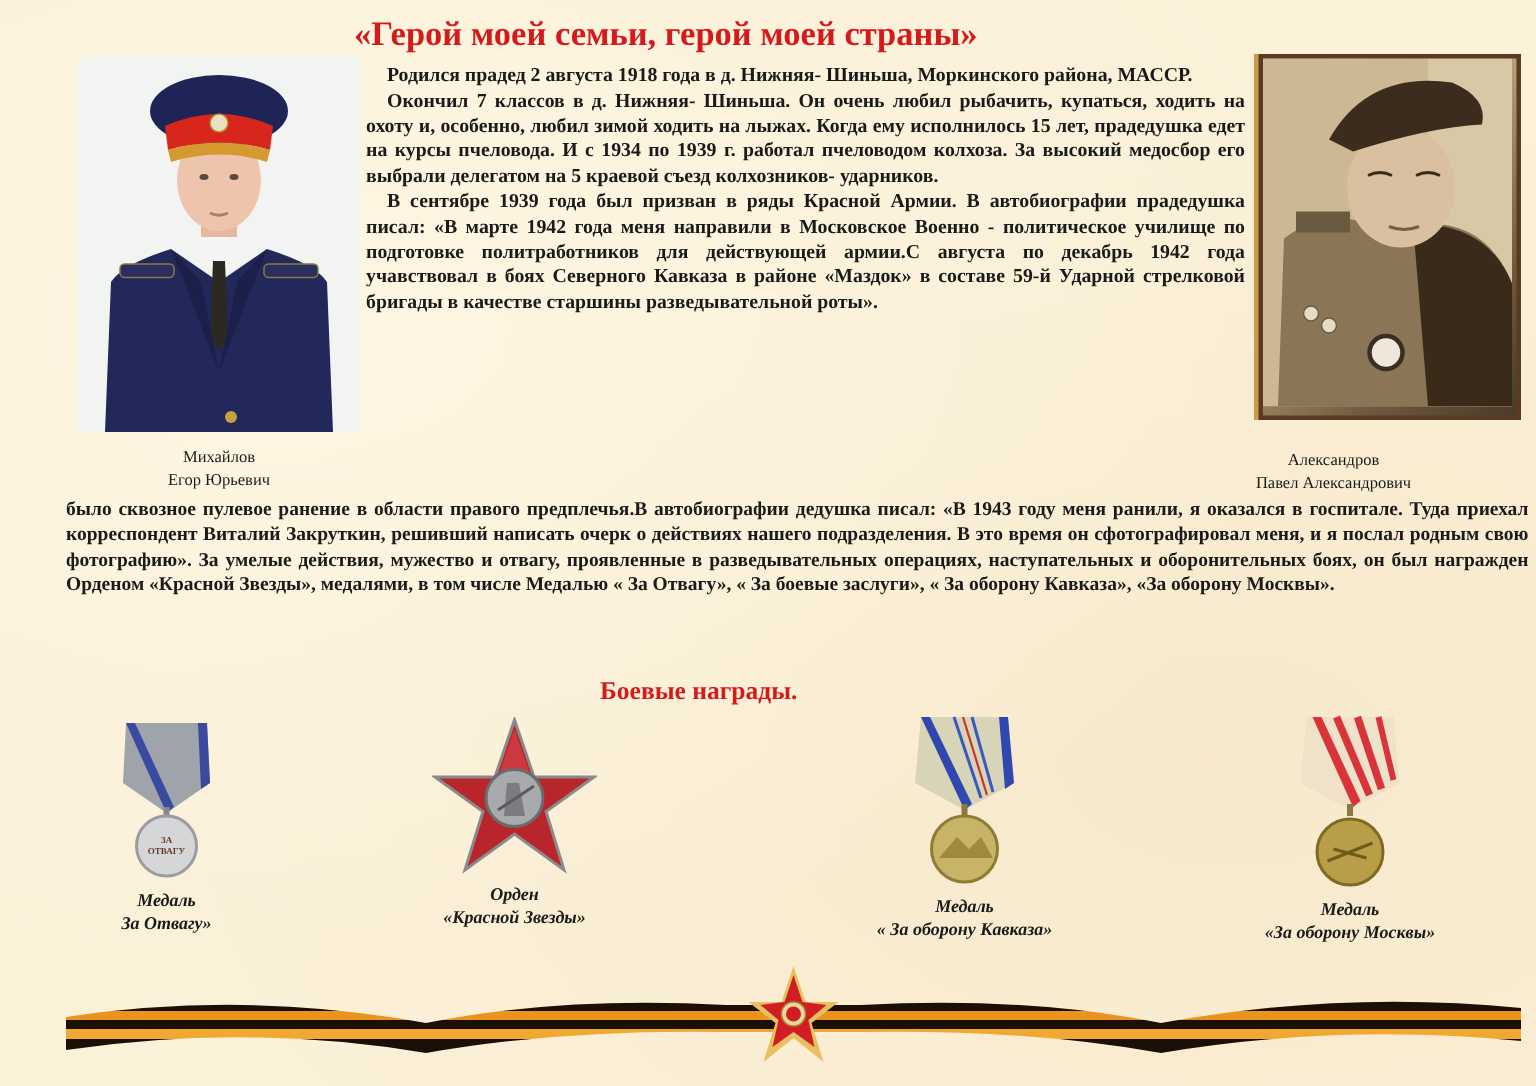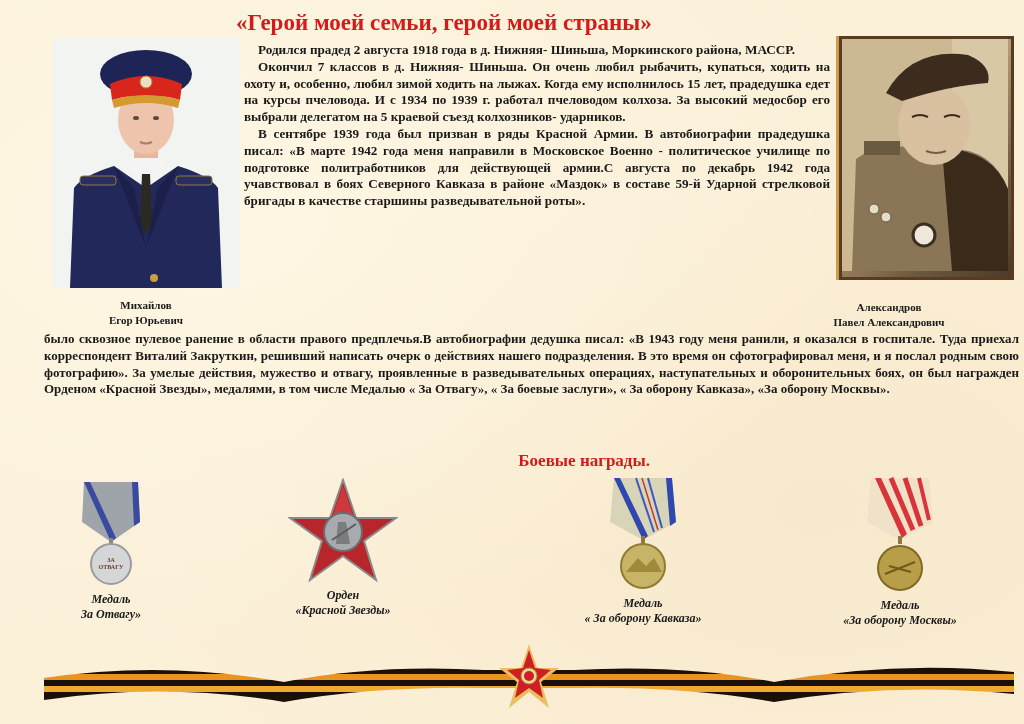--- a/index.html
+++ b/index.html
@@ -24,34 +24,34 @@
     position: absolute; left: 836px; top: 36px; width: 178px; height: 244px;
     background: #5a3a20; padding: 3px; box-sizing: border-box;
     border-left: 3px solid #c89c4a;
   }
   .photo-right .inner {
     width: 100%; height: 100%;
     background: linear-gradient(135deg, #d8c6a4 0%, #b9a07a 40%, #6f5a40 75%, #4a3a28 100%);
     position: relative; overflow: hidden;
   }
   .caption {
-    position: absolute; font-weight: bold; font-size: 11px; text-align: center; line-height: 15px;
+    position: absolute; font-weight: normal; font-size: 11px; text-align: center; line-height: 15px;
   }
   .bio {
     position: absolute; left: 244px; top: 42px; width: 586px;
     font-weight: bold; font-size: 13.2px; line-height: 16.8px; text-align: justify;
   }
   .bio p { margin: 0; text-indent: 14px; font-family: Liberation Serif, serif; }
   .bio-wide {
     position: absolute; left: 44px; top: 331px; width: 975px;
     font-weight: bold; font-size: 13px; line-height: 16.8px; text-align: justify;
   }
   .bio-wide p { margin: 0; }
   .awards-title {
-    position: absolute; left: 400px; top: 451px; width: 250px; text-align: right;
+    position: absolute; left: 400px; top: 451px; width: 250px; text-align: left;
     color: #d41a1a; font-weight: bold; font-size: 17px;
   }
   .award { position: absolute; text-align: center; }
   .award .label {
     font-style: italic; font-weight: bold; font-size: 12px; line-height: 15px;
   }
   .ribbon-band {
     position: absolute; left: 44px; top: 668px; width: 970px; height: 36px;
   }
 </style>

